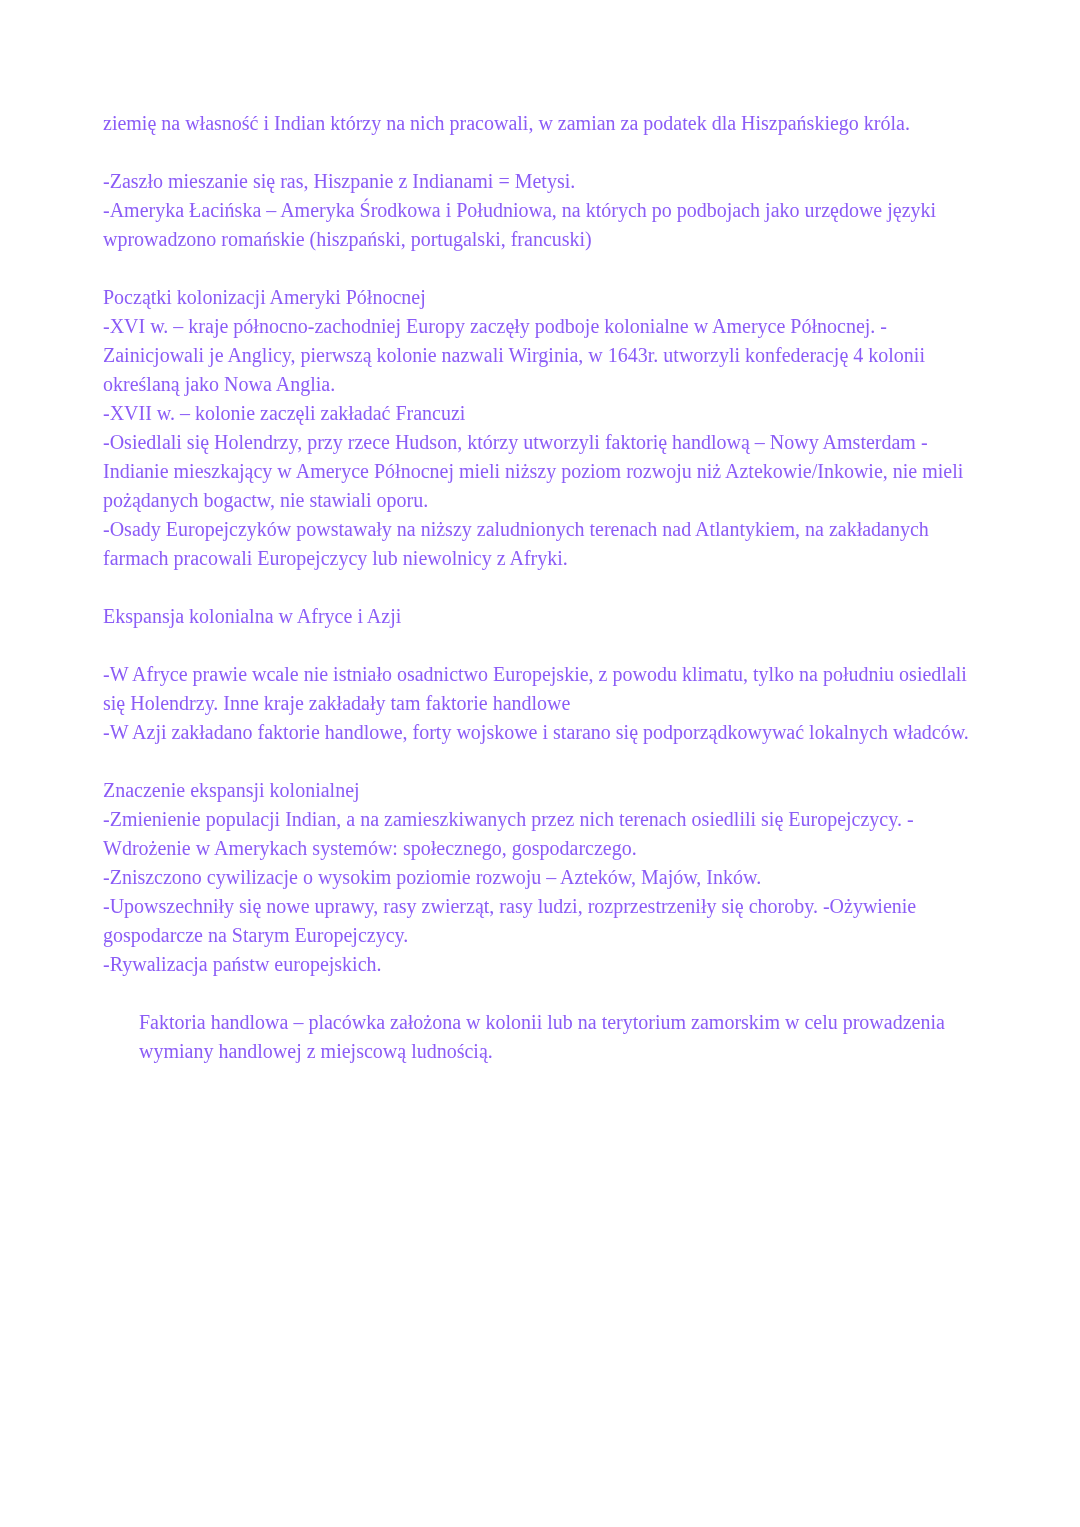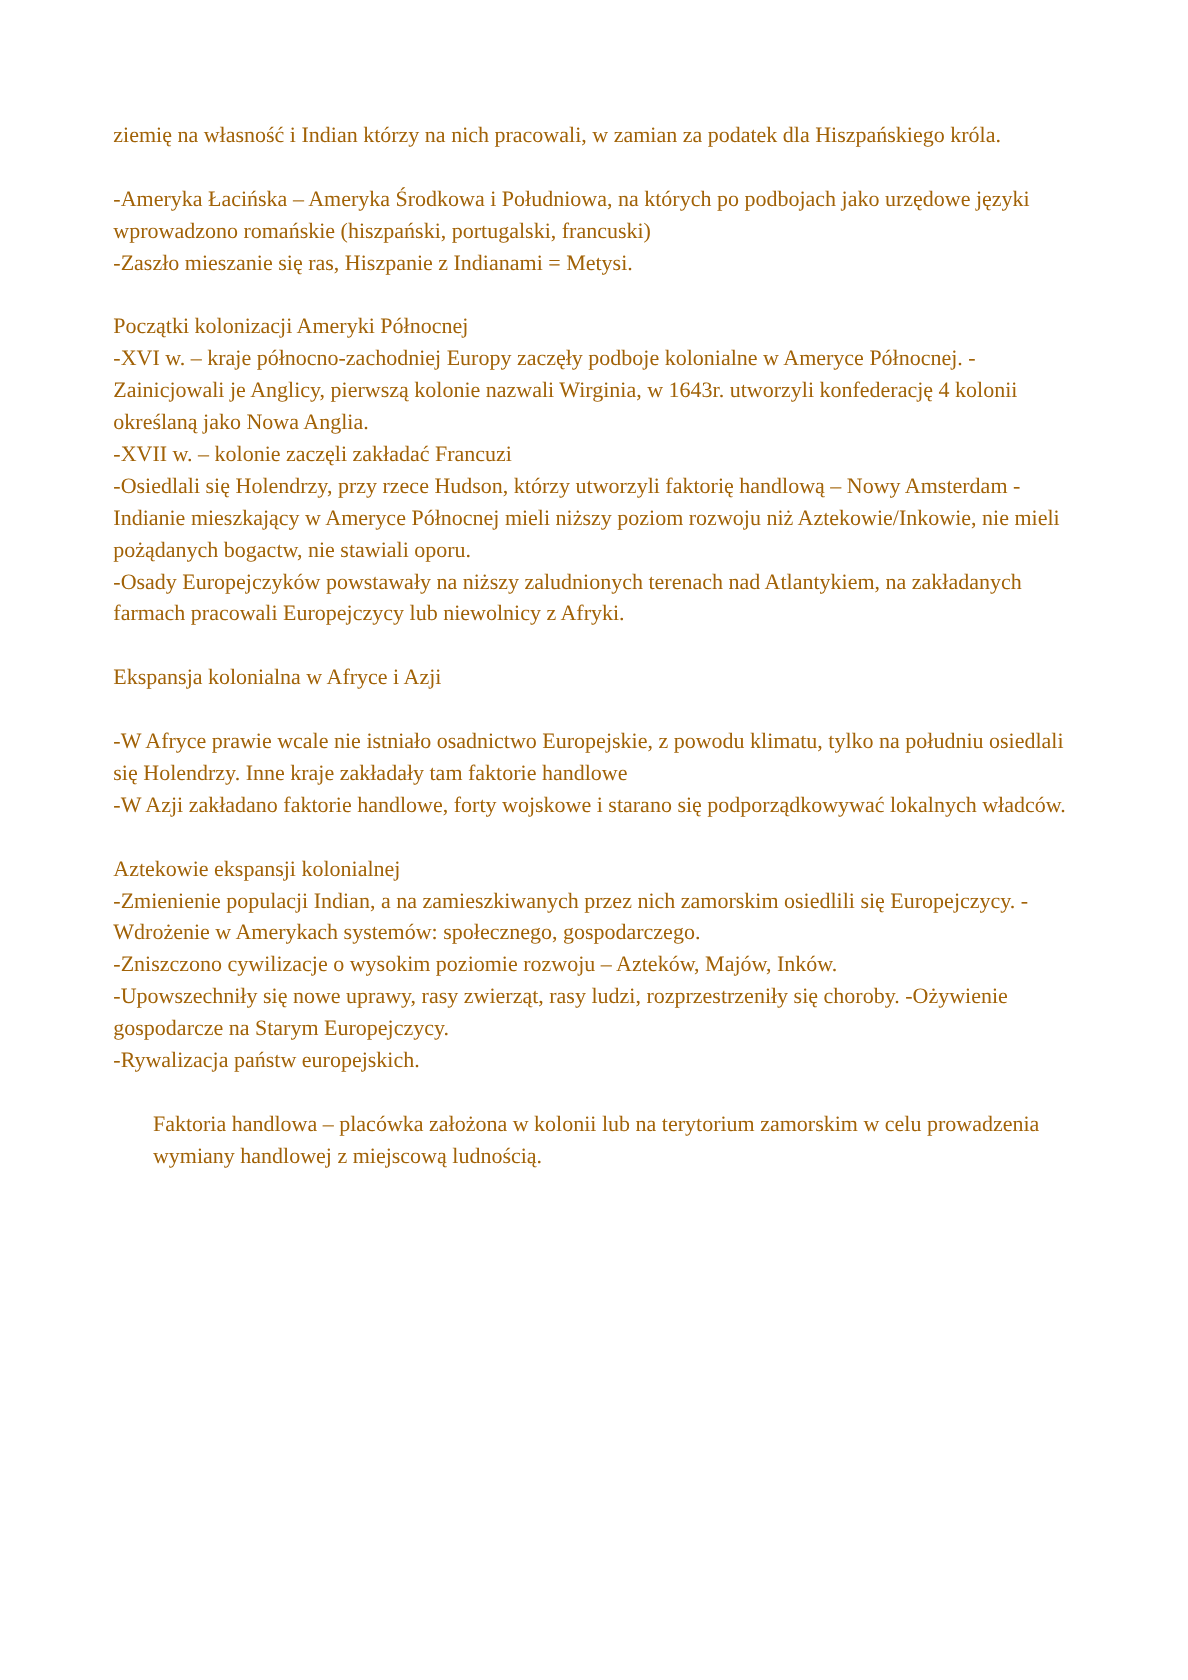--- a/index.html
+++ b/index.html
@@ -10,21 +10,21 @@
   body {
     width: 1080px;
     min-height: 1527px;
   }
   .page {
     box-sizing: border-box;
     width: 1080px;
     min-height: 1527px;
     padding: 109px 97px 60px 103px;
     background: #ffffff;
-    color: #a16207;
+    color: #8b5cf6;
     font-family: "Liberation Serif", "DejaVu Serif", serif;
     font-size: 20px;
     line-height: 29px;
   }
   .block {
     margin: 0 0 29px 0;
   }
   .block:last-child {
     margin-bottom: 0;
     margin-left: 36px;
@@ -38,44 +38,44 @@
 </head>
 <body>
 
 <div class="page">
 
   <div class="block">
     <p>ziemię na własność i Indian którzy na nich pracowali, w zamian za podatek dla Hiszpańskiego króla.</p>
   </div>
 
   <div class="block">
+    <p>-Zaszło mieszanie się ras, Hiszpanie z Indianami = Metysi.</p>
     <p>-Ameryka Łacińska – Ameryka Środkowa i Południowa, na których po podbojach jako urzędowe języki wprowadzono romańskie (hiszpański, portugalski, francuski)</p>
-    <p>-Zaszło mieszanie się ras, Hiszpanie z Indianami = Metysi.</p>
   </div>
 
   <div class="block">
     <p>Początki kolonizacji Ameryki Północnej</p>
     <p>-XVI w. – kraje północno-zachodniej Europy zaczęły podboje kolonialne w Ameryce Północnej. -Zainicjowali je Anglicy, pierwszą kolonie nazwali Wirginia, w 1643r. utworzyli konfederację 4 kolonii określaną jako Nowa Anglia.</p>
     <p>-XVII w. – kolonie zaczęli zakładać Francuzi</p>
     <p>-Osiedlali się Holendrzy, przy rzece Hudson, którzy utworzyli faktorię handlową – Nowy Amsterdam -Indianie mieszkający w Ameryce Północnej mieli niższy poziom rozwoju niż Aztekowie/Inkowie, nie mieli pożądanych bogactw, nie stawiali oporu.</p>
     <p>-Osady Europejczyków powstawały na niższy zaludnionych terenach nad Atlantykiem, na zakładanych farmach pracowali Europejczycy lub niewolnicy z Afryki.</p>
   </div>
 
   <div class="block">
     <p>Ekspansja kolonialna w Afryce i Azji</p>
   </div>
 
   <div class="block">
     <p>-W Afryce prawie wcale nie istniało osadnictwo Europejskie, z powodu klimatu, tylko na południu osiedlali się Holendrzy. Inne kraje zakładały tam faktorie handlowe</p>
     <p>-W Azji zakładano faktorie handlowe, forty wojskowe i starano się podporządkowywać lokalnych władców.</p>
   </div>
 
   <div class="block">
-    <p>Aztekowie ekspansji kolonialnej</p>
-    <p>-Zmienienie populacji Indian, a na zamieszkiwanych przez nich zamorskim osiedlili się Europejczycy. -Wdrożenie w Amerykach systemów: społecznego, gospodarczego.</p>
+    <p>Znaczenie ekspansji kolonialnej</p>
+    <p>-Zmienienie populacji Indian, a na zamieszkiwanych przez nich terenach osiedlili się Europejczycy. -Wdrożenie w Amerykach systemów: społecznego, gospodarczego.</p>
     <p>-Zniszczono cywilizacje o wysokim poziomie rozwoju – Azteków, Majów, Inków.</p>
     <p>-Upowszechniły się nowe uprawy, rasy zwierząt, rasy ludzi, rozprzestrzeniły się choroby. -Ożywienie gospodarcze na Starym Europejczycy.</p>
     <p>-Rywalizacja państw europejskich.</p>
   </div>
 
   <div class="block">
     <p>Faktoria handlowa – placówka założona w kolonii lub na terytorium zamorskim w celu prowadzenia wymiany handlowej z miejscową ludnością.</p>
   </div>
 
 </div>

